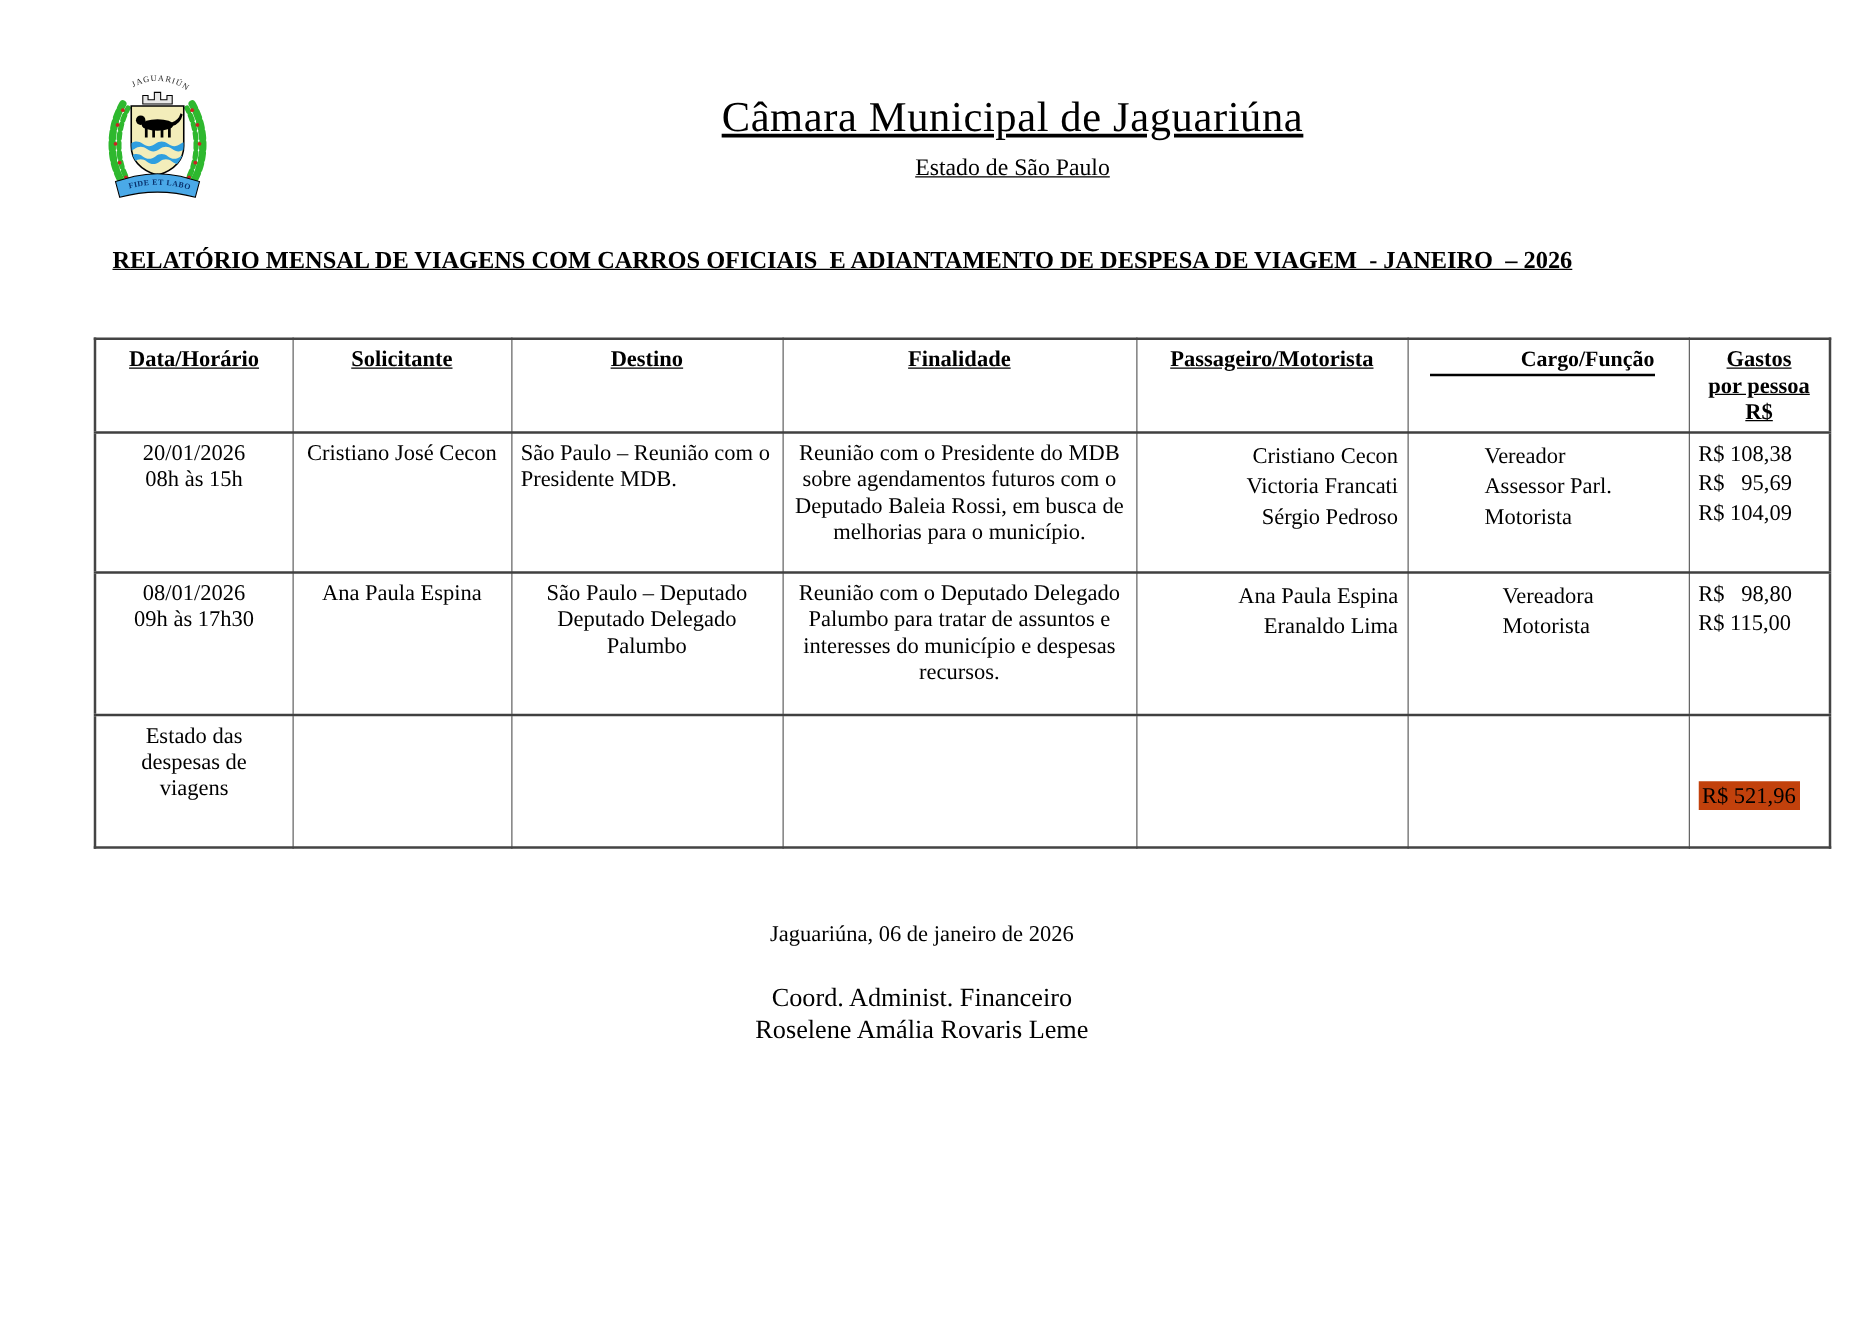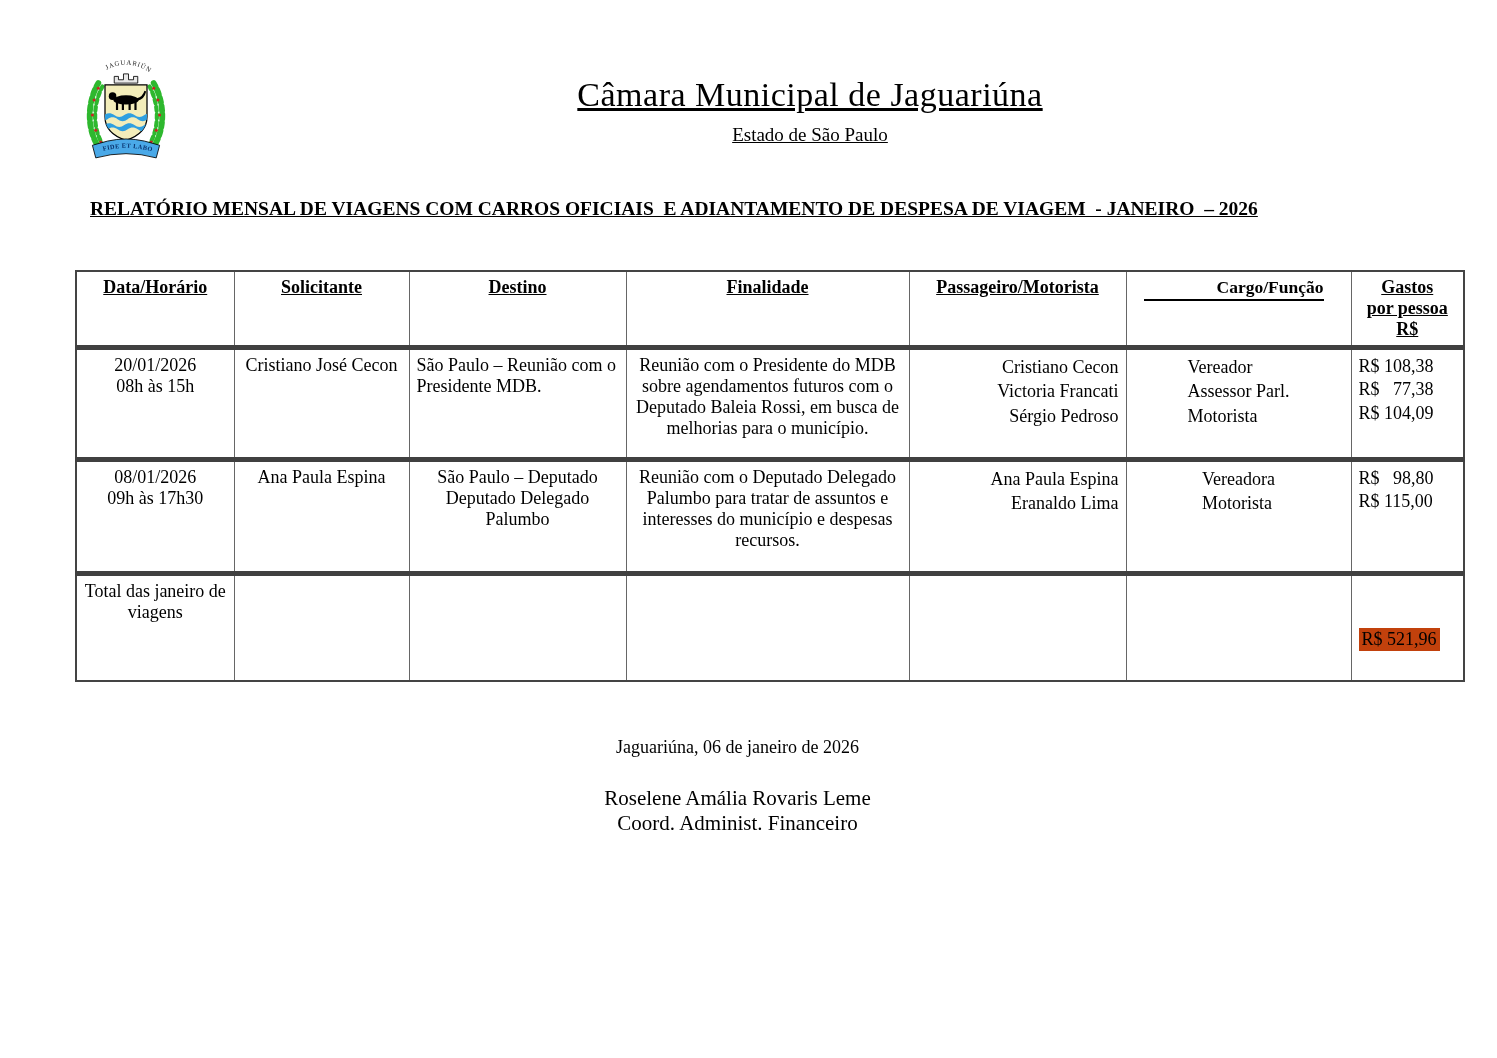--- a/index.html
+++ b/index.html
@@ -22,21 +22,21 @@
   
   table.trips {
     position:absolute; left:75px; top:270px; width:1388px;
     border-collapse:collapse; table-layout:fixed;
     border:2px solid #444;
   }
   table.trips th, table.trips td {
     border:1px solid #666; vertical-align:top; padding:5px 7px;
     font-size:18px; overflow:hidden;
   }
-  table.trips tr.sep { border-top:5px solid #404040; }
+  table.trips tr.sep { border-top:2px solid #404040; }
   th.colhead { font-weight:bold; text-align:center; text-decoration:underline; white-space:pre-line; font-size:17.5px; }
   th.colhead-cargo { font-weight:bold; padding:5px 0; }
   .cargo-underline { display:block; margin:0 20px 0 10px; border-bottom:2px solid #000; text-align:right; font-size:17.5px; padding-bottom:1px; }
 
   .c-center { text-align:center; }
   .c-left { text-align:left; }
   td.date-cell { font-size:20px; text-align:center; white-space:pre-line; }
   td.solic-1 { font-size:16px; text-align:center; }
   td.solic-2 { font-size:18px; text-align:center; }
   td.dest { font-size:19px; }
@@ -159,53 +159,53 @@
         <td class="fin">Reunião com o Presidente do MDB sobre agendamentos futuros com o Deputado Baleia Rossi, em busca de melhorias para o município.</td>
         <td class="pass">Cristiano Cecon
 Victoria Francati
 Sérgio Pedroso</td>
         <td class="cargo">
           <span class="cargo-block">Vereador
 Assessor Parl.
 Motorista</span>
         </td>
         <td class="gastos">R$ 108,38
-R$   77,38
+R$   95,69
 R$ 104,09</td>
       </tr>
 
       <tr class="r-2 sep">
         <td class="date-cell">08/01/2026
 09h às 17h30</td>
         <td class="solic-2">Ana Paula Espina</td>
         <td class="dest c-center">São Paulo – Deputado Deputado Delegado Palumbo</td>
         <td class="fin">Reunião com o Deputado Delegado Palumbo para tratar de assuntos e interesses do município e despesas recursos.</td>
         <td class="pass">Ana Paula Espina
 Eranaldo Lima</td>
         <td class="cargo">
           <span class="cargo-block">Vereadora
 Motorista</span>
         </td>
         <td class="gastos">R$   98,80
 R$ 115,00</td>
       </tr>
 
       <tr class="r-total sep">
-        <td class="total-label">Total das janeiro de viagens</td>
+        <td class="total-label">Estado das despesas de viagens</td>
         <td></td>
         <td></td>
         <td></td>
         <td></td>
         <td></td>
         <td class="gastos">
           <span class="hl">R$ 521,96</span>
         </td>
       </tr>
     </tbody>
   </table>
 
   <div class="dateline">Jaguariúna, 06 de janeiro de 2026</div>
   <div class="signature">
+    <div>Coord. Administ. Financeiro</div>
     <div>Roselene Amália Rovaris Leme</div>
-    <div>Coord. Administ. Financeiro</div>
   </div>
 
 </div>
 
 </body></html>

